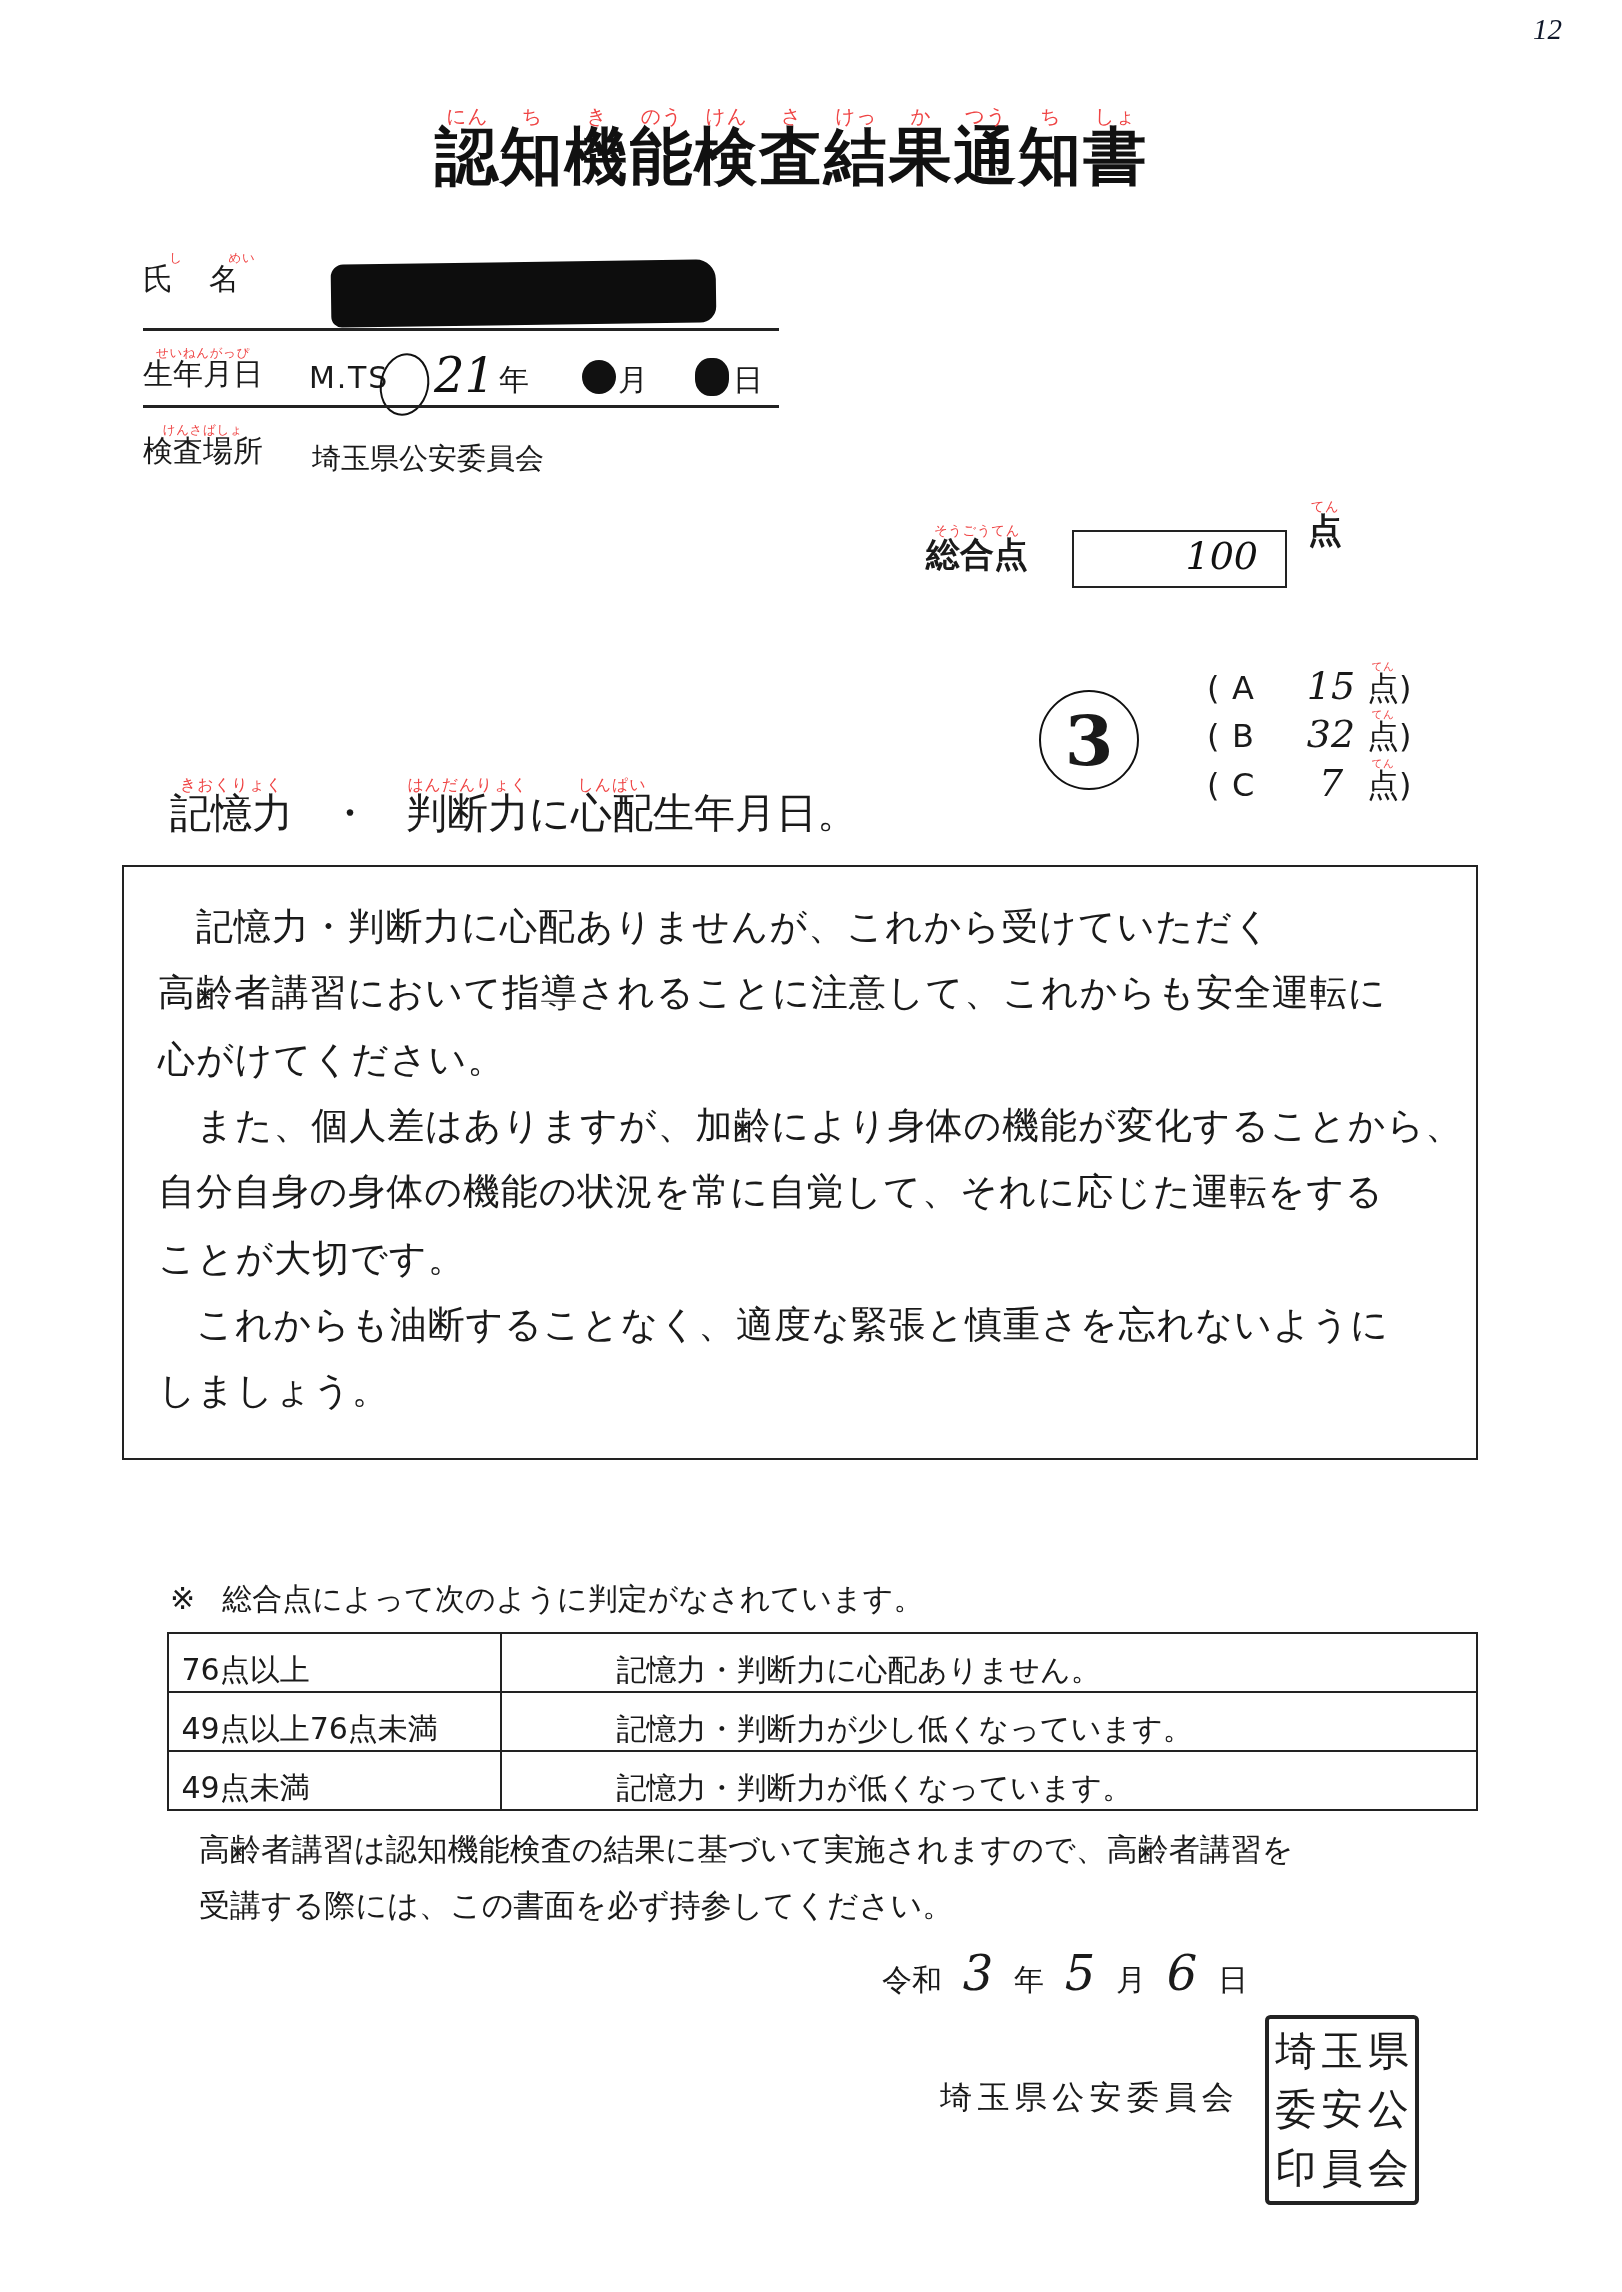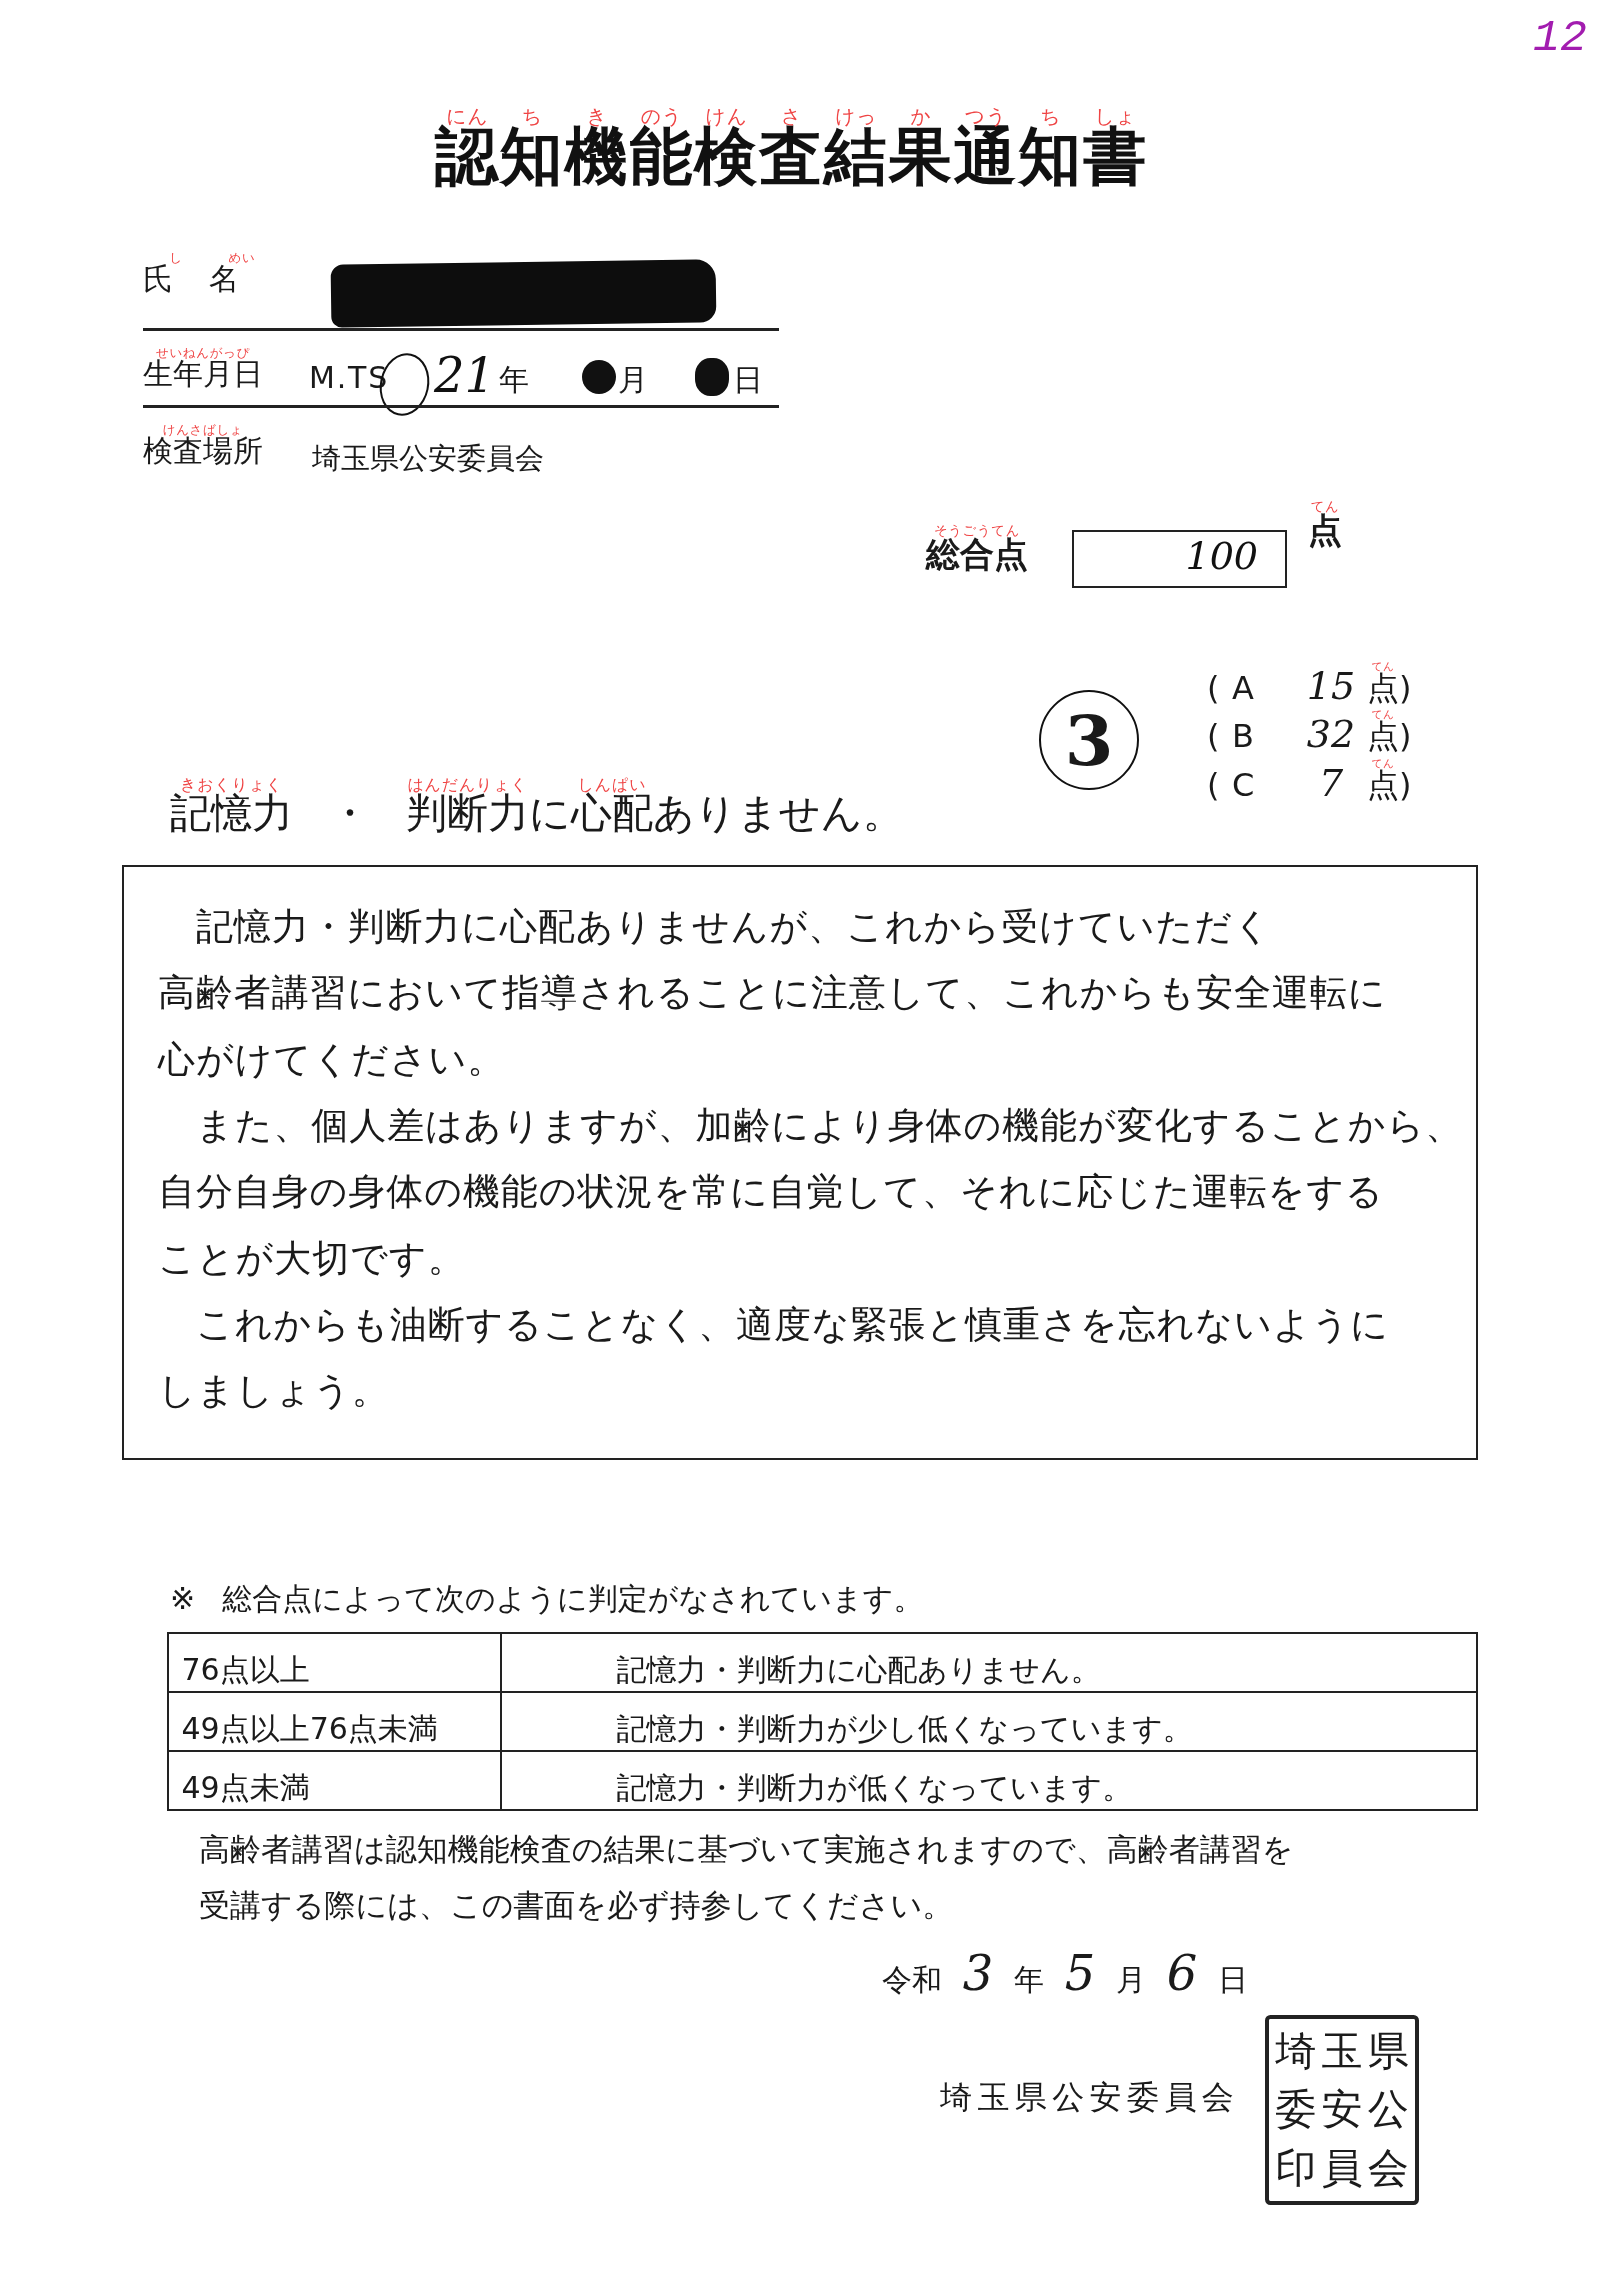--- a/index.html
+++ b/index.html
@@ -6,22 +6,22 @@
     body {
       width: 1623px; height: 2293px; position: relative; overflow: hidden;
       font-family: "DejaVu Sans", "Liberation Sans", sans-serif;
       color: #1a1a1a;
     }
     .abs { position: absolute; }
     ruby { ruby-align: center; }
     rt { font-size: 0.30em; font-weight: normal; color: #ef4444; letter-spacing: 0.05em; }
 
     .page-number {
-      left: 1533px; top: 12.5px; font-size: 45px; font-style: italic;
-      font-family: Liberation Mono, monospace; color: #a21caf;
+      left: 1533px; top: 12.5px; font-size: 29px; font-style: italic;
+      font-family: Liberation Serif, serif; color: #0f172a;
     }
 
     .title {
       left: 435px; top: 107px; font-size: 63px; font-weight: bold; letter-spacing: 1.8px;
       color: #111; white-space: nowrap;
     }
     .title rt { font-size: 19.7px; font-weight: normal; }
 
     .field-label { font-size: 30px; white-space: nowrap; }
     .field-label rt { font-size: 12.5px; }
@@ -168,21 +168,21 @@
   <span class="paren">(</span><span class="cat">A</span><span class="val">15</span><ruby><span>点</span><rt>てん</rt></ruby><span>)</span>
 </div>
 <div class="abs sub-score sub-b">
   <span class="paren">(</span><span class="cat">B</span><span class="val">32</span><ruby><span>点</span><rt>てん</rt></ruby><span>)</span>
 </div>
 <div class="abs sub-score sub-c">
   <span class="paren">(</span><span class="cat">C</span><span class="val">7</span><ruby><span>点</span><rt>てん</rt></ruby><span>)</span>
 </div>
 
 <div class="abs judgment-heading">
-  <ruby><span>記憶力</span><rt>きおくりょく</rt></ruby><span style="margin:0 36px">・</span><ruby><span>判断力</span><rt>はんだんりょく</rt></ruby><span>に</span><ruby><span>心配</span><rt>しんぱい</rt></ruby><span>ありません。</span>
+  <ruby><span>記憶力</span><rt>きおくりょく</rt></ruby><span style="margin:0 36px">・</span><ruby><span>判断力</span><rt>はんだんりょく</rt></ruby><span>に</span><ruby><span>心配</span><rt>しんぱい</rt></ruby><span>生年月日。</span>
 </div>
 
 <div class="abs body-box">
   <div class="body-text" style="top:41px">　記憶力・判断力に心配ありませんが、これから受けていただく</div>
   <div class="body-text" style="top:107px">高齢者講習において指導されることに注意して、これからも安全運転に</div>
   <div class="body-text" style="top:174px">心がけてください。</div>
   <div class="body-text" style="top:240px">　また、個人差はありますが、加齢により身体の機能が変化することから、</div>
   <div class="body-text" style="top:306px">自分自身の身体の機能の状況を常に自覚して、それに応じた運転をする</div>
   <div class="body-text" style="top:373px">ことが大切です。</div>
   <div class="body-text" style="top:439px">　これからも油断することなく、適度な緊張と慎重さを忘れないように</div>

